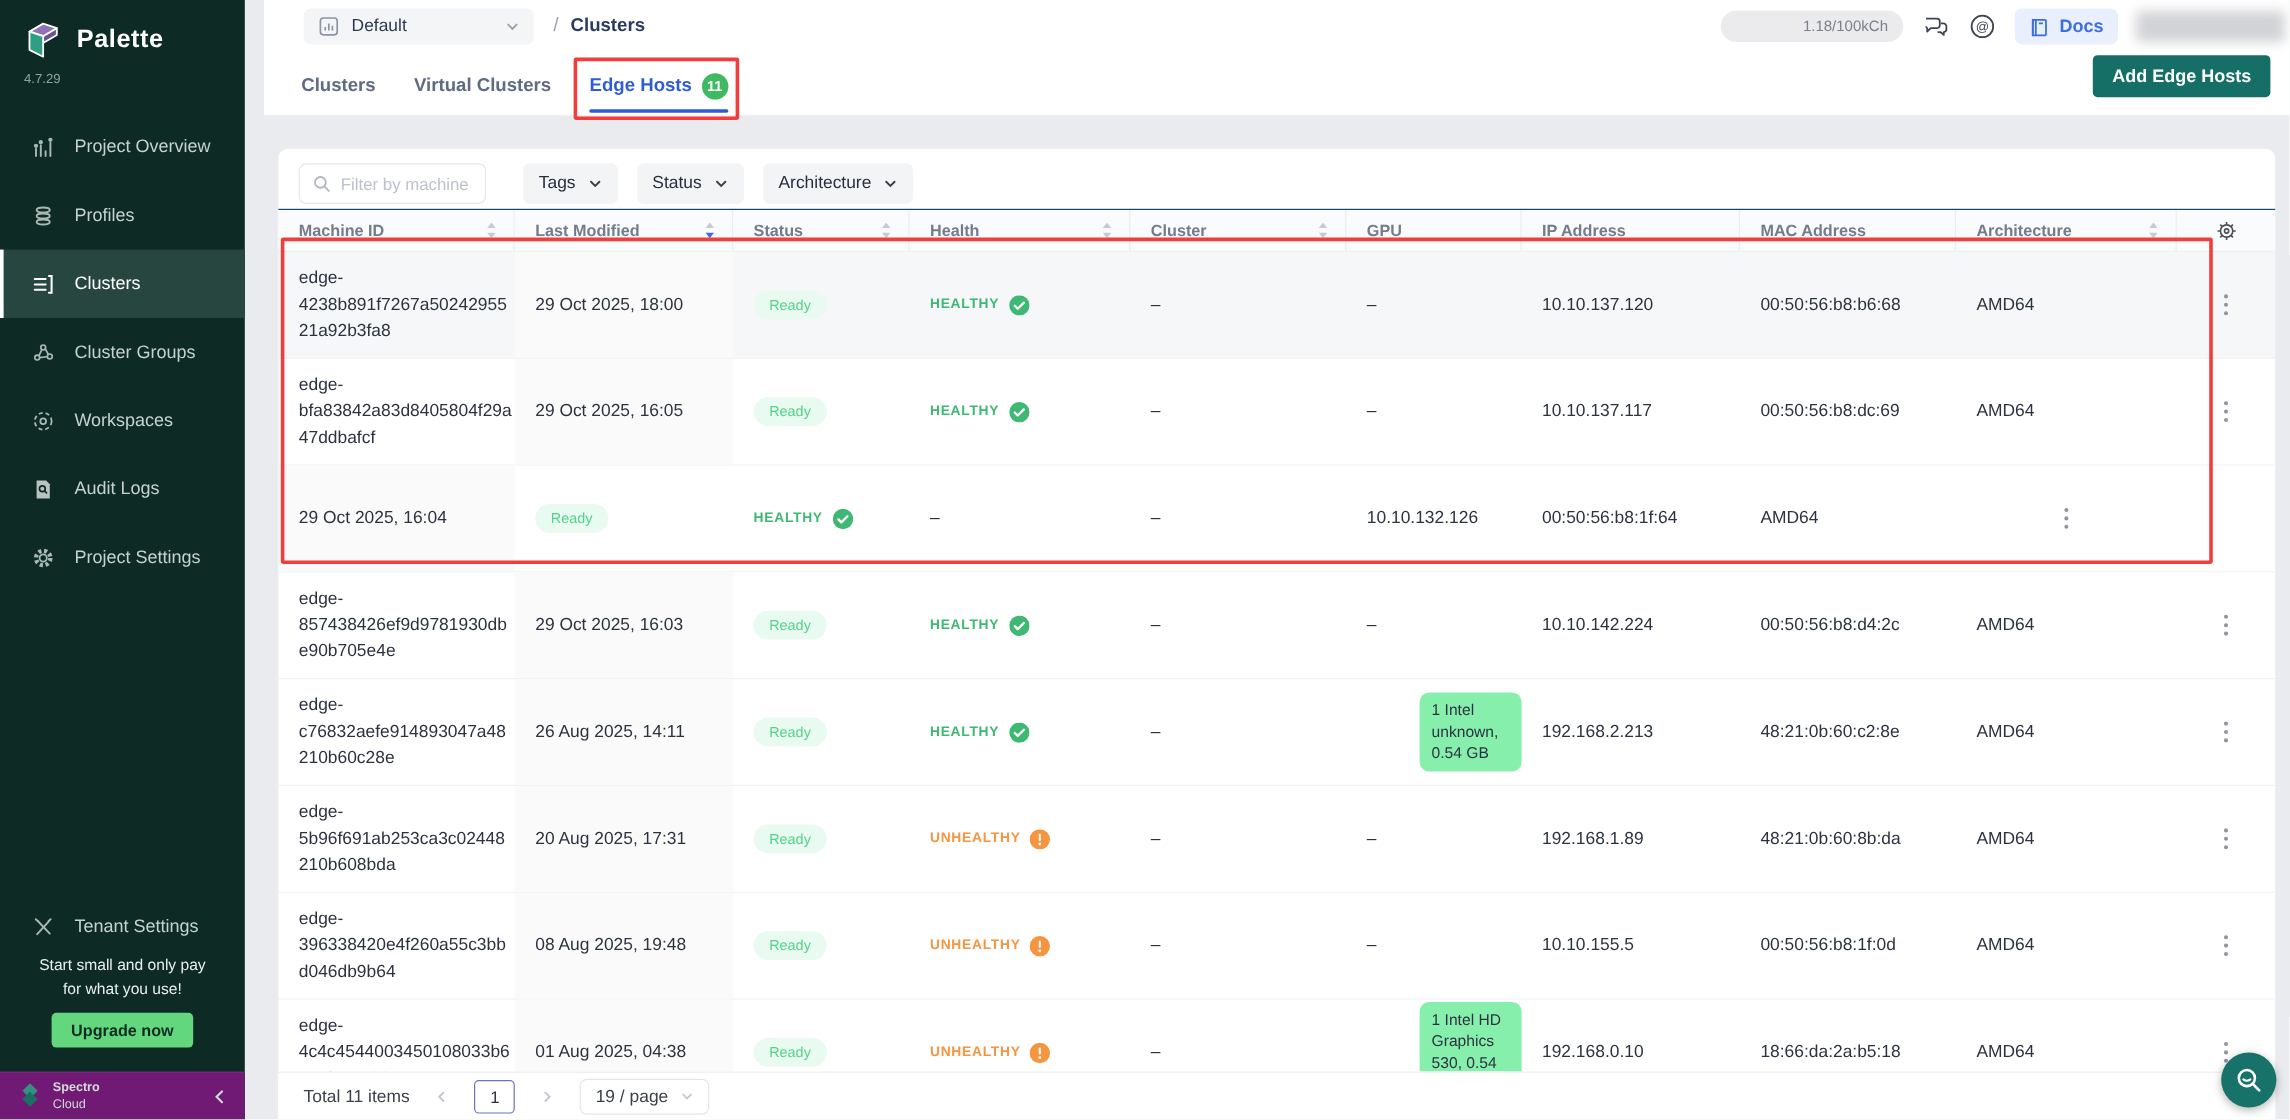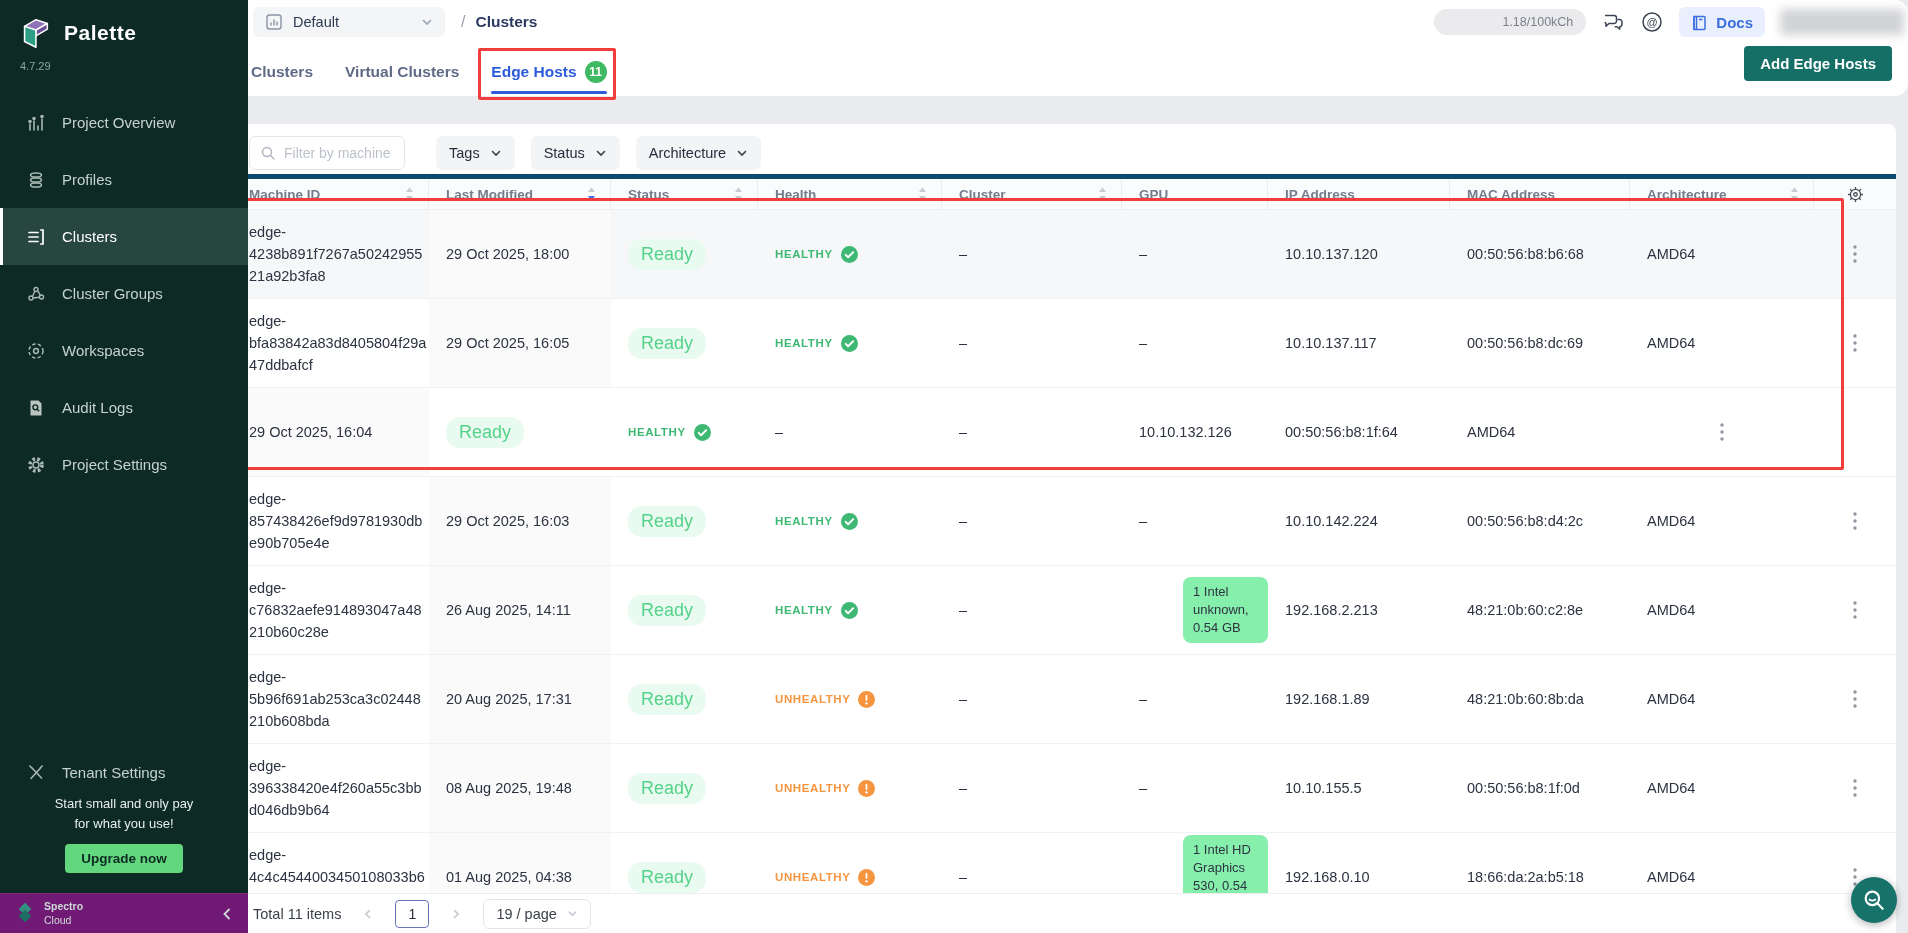--- a/index.html
+++ b/index.html
@@ -1,38 +1,38 @@
 <!DOCTYPE html>
 <html><head>
 <meta charset="utf-8">
 <style>
   * { margin:0; padding:0; box-sizing:border-box; }
   html,body { width:1908px; height:933px; }
   body { font-family:"Liberation Sans", sans-serif; }
   #app { position:relative; width:1908px; height:933px; background:#e9ebee; overflow:hidden; }
 
   
-  .sidebar { position:absolute; left:0; top:0; width:248px; height:100%; background:#0d2a25; z-index:10; }
+  .sidebar { position:absolute; left:0; top:0; width:204px; height:100%; background:#0d2a25; z-index:10; }
   .logo-row { display:flex; align-items:center; gap:10px; padding:14px 0 0 16px; }
   .logo-text { color:#fff; font-size:21px; font-weight:700; letter-spacing:.5px; }
   .version { padding:8px 0 0 20px; font-size:11px; color:#8fa39d; }
   .nav { position:absolute; top:94px; left:0; right:0; }
   .nav-item { height:57px; display:flex; align-items:center; gap:16px; padding-left:26px; font-size:15px; font-weight:500; color:#c6d2ce; cursor:pointer; }
   .nav-item.active { background:#27463f; color:#fff; border-left:3px solid #fff; padding-left:23px; }
   .nav-item svg { flex:0 0 auto; }
   .nav-bottom { position:absolute; top:744px; left:0; right:0; }
   .promo { position:absolute; top:794px; left:0; right:0; text-align:center; font-size:13px; color:#e8efec; line-height:1.55; }
   .upgrade-btn { margin-top:10px; display:inline-block; background:#63d77e; color:#0c2b22; font-weight:700; font-size:13.5px; padding:7px 16px; border-radius:4px; border:none; cursor:pointer; font-family:inherit; }
   .side-bottom { position:absolute; bottom:0; height:40px; left:0; right:0; background:#701a75; border-top:1px solid rgba(255,255,255,.08); display:flex; align-items:center; padding:0 14px; gap:8px; }
   .brand-name { font-size:10.5px; line-height:1.25; color:#cfd9d5; }
   .brand-name b { font-weight:700; }
   .collapse-btn { margin-left:auto; color:#cfd9d5; cursor:pointer; display:flex; }
 
   
-  .header-band { position:absolute; left:220px; top:0; right:0; height:96px; background:#fff;border-radius:13px; }
+  .header-band { position:absolute; left:220px; top:0; right:0; height:96px; background:#fff; }
   .topbar { position:absolute; top:0; left:0; right:0; height:44px; display:flex; align-items:center; padding-left:33px; }
   .proj-select { display:flex; align-items:center; gap:10px; background:#f4f5f7; border-radius:6px; height:30px; padding:0 12px; width:192px; cursor:pointer; }
   .proj-select span { font-size:14.5px; color:#2b3952; font-weight:500; }
   .crumb-sep { margin-left:16px; color:#99a1af; font-size:16px; }
   .crumb { margin-left:10px; color:#2a3a63; font-weight:700; font-size:15.5px; }
   .top-right { margin-left:auto; display:flex; align-items:center; gap:15px; padding-right:4px; }
   .usage-pill { background:#ebebed; border-radius:13px; height:26px; width:152px; display:flex; align-items:center; justify-content:flex-end; padding:0 13px; font-size:12.5px; color:#7a818c; }
   .icon-btn { display:flex; cursor:pointer; }
   .docs-pill { background:#e9effc; border-radius:6px; height:30px; display:flex; gap:8px; padding:0 12px; color:#3b6fe0; font-weight:600; font-size:15px; align-items:center; cursor:pointer; }
   .redacted { width:124px; height:26px; background:#d2d3d6; filter:blur(5px); border-radius:3px; }
@@ -50,31 +50,31 @@
   .filter-bar { position:absolute; top:12px; left:17px; display:flex; align-items:center; }
   .search-box { position:relative; width:156px; }
   .search-box input { width:100%; height:34px; border:1px solid #e4e6ea; border-radius:6px; padding:0 10px 0 34px; font-size:14px; color:#333; font-family:inherit; outline:none; }
   .search-box input::placeholder { color:#bcc2cb; }
   .search-icon { position:absolute; left:11px; top:9px; pointer-events:none; }
   .filter-btn { height:34px; background:#f3f4f6; border:none; border-radius:6px; display:flex; align-items:center; gap:10px; padding:0 13px; font-size:14.5px; color:#272e3d; cursor:pointer; font-family:inherit; }
   .filter-btn.first { margin-left:31px; }
   .filter-btn + .filter-btn { margin-left:16px; }
 
   .tbl { --cols:197px 182px 147px 184px 180px 146px 182px 180px 184px 1fr; }
-  .thead { position:absolute; top:50px; left:0; right:0; height:36px; background:#fafbfc; border-top:5px solid #0c4a6e; border-bottom:1px solid #eef0f2; display:grid; grid-template-columns:var(--cols); }
+  .thead { position:absolute; top:50px; left:0; right:0; height:36px; background:#fafbfc; border-top:1px solid #0c4a6e; border-bottom:1px solid #eef0f2; display:grid; grid-template-columns:var(--cols); }
   .th { display:flex; align-items:center; padding-left:17px; font-size:13.5px; font-weight:700; color:#727c8d; border-right:1px solid #ecedf0; }
   .th.actions { border-right:none; justify-content:center; padding-left:0; }
   .sort { margin-left:auto; margin-right:14px; display:flex; }
   .rows { position:absolute; top:86px; left:0; right:0; bottom:40px; overflow:hidden; }
   .trow { display:grid; grid-template-columns:var(--cols); align-items:center; height:89px; border-bottom:1px solid #f1f2f4; font-size:14.5px; color:#2c3340; }
   .trow.hovered { background:#f6f7f8; }
   .td { padding-left:17px; }
   .td.c-lm { align-self:stretch; display:flex; align-items:center; background:#fafafb; }
   .mid { font-size:14.5px; line-height:22px; overflow-wrap:anywhere; word-break:break-word; display:block; padding-right:2px; }
-  .pill-ready { display:inline-block; background:#e9fbf0; color:#55d289; border-radius:14px; padding:5px 13px; font-size:18px; }
+  .pill-ready { display:inline-block; background:#e9fbf0; color:#55d289; border-radius:14px; padding:5px 13px; font-size:12px; }
   .health { display:flex; align-items:center; gap:8px; }
   .h-label { font-size:11.5px; font-weight:700; letter-spacing:.6px; }
   .health.ok .h-label { color:#3eb873; }
   .health.bad .h-label { color:#f6953f; }
   .h-icon { display:flex; }
   .gpu-pill { display:inline-block; background:#86efac; border-radius:8px; padding:6px 10px; font-size:13px; line-height:18px; color:#2c3340;margin-left:44px; }
   .gpu-pill span { display:block; }
   .c-actions { display:flex; justify-content:center; padding-left:0; cursor:pointer; }
   .rows-annotation { position:absolute; left:2px; top:74px; width:1610px; height:272px; border:3px solid #f23d3d; border-radius:2px; pointer-events:none; z-index:5; }
   .tfoot { position:absolute; bottom:0; left:0; right:0; height:40px; background:#fff; border-top:1px solid #ededf0; display:flex; align-items:center; gap:21px; padding-left:21px; font-size:14.5px; color:#3a4049; z-index:6; }

